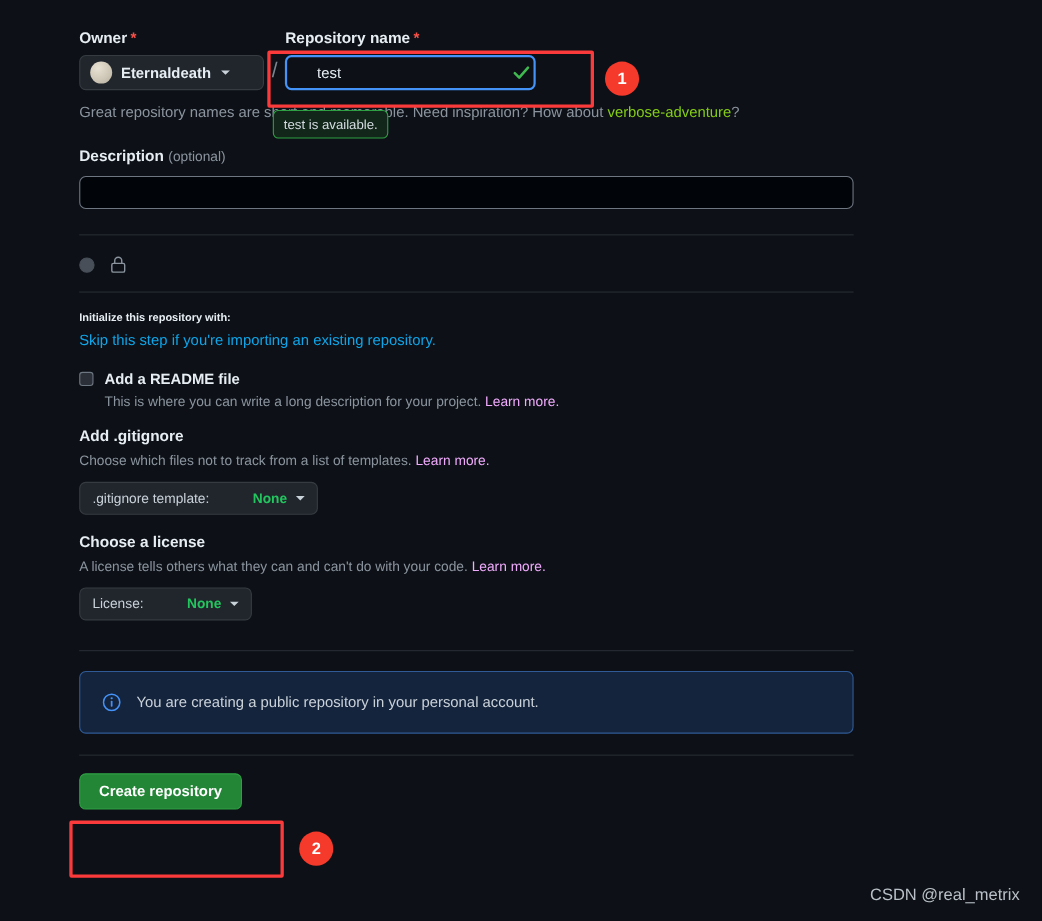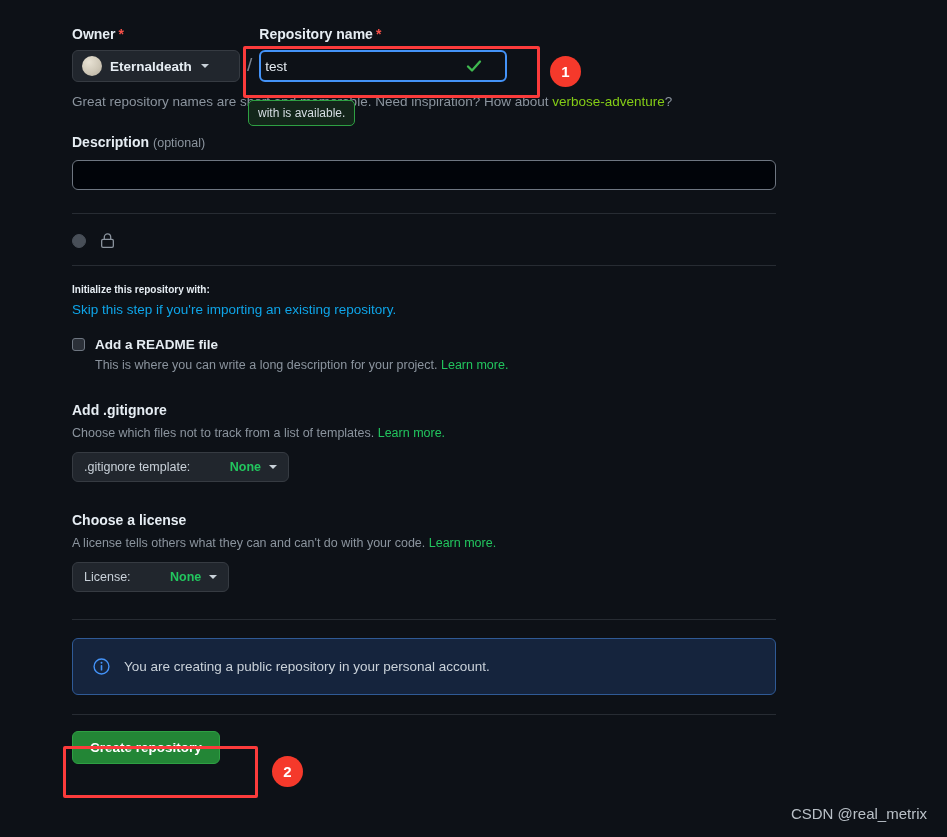--- a/index.html
+++ b/index.html
@@ -37,23 +37,23 @@
   .caret {
     width: 0; height: 0; border-left: 4px solid transparent;
     border-right: 4px solid transparent; border-top: 4px solid #c9d1d9;
     margin-left: 1px;
   }
   .slash { color: #7d8590; font-size: 19px; margin: 0 7px; align-self: center; padding-top: 22px; }
 
   .name-col { position: relative; flex: 1; }
   .name-input-wrap { position: relative; width: 232px; }
   .name-input {
-    width: 248px; height: 32px; border-radius: 6px;
+    width: 228px; height: 32px; border-radius: 6px;
     background: #0d1117; border: 2px solid #4493f8;
-    color: #e6edf3; font-size: 13.5px; padding: 0 32px 0 4px;
+    color: #e6edf3; font-size: 13.5px; padding: 0 32px 0 27px;
     font-family: "Liberation Sans", sans-serif; outline: none;
   }
   .check-mark {
     position: absolute; right: 9px; top: 50%; transform: translateY(-50%);
     width: 16px; height: 16px; pointer-events: none;
   }
 
   
   .anno-box {
     position: absolute; border: 3px solid #fb3b3b; border-radius: 2px;
@@ -69,21 +69,21 @@
   .tooltip {
     position: absolute; background: #13261a; border: 1px solid #2ea043;
     border-radius: 5px; color: #d6dde3; font-size: 12px;
     padding: 5px 9px; white-space: nowrap; line-height: 14px;
   }
 
   .helper {
     font-size: 13.5px; color: #8b949e; margin-top: 11px; line-height: 18px;
   }
   .helper a, .link { color: #84cc16; text-decoration: none; }
-  .link-blue { color: #22c55e; text-decoration: none; }
+  .link-blue { color: #f0abfc; text-decoration: none; }
 
   
   .sec { margin-top: 22px; }
   .desc-label { font-size: 14px; font-weight: bold; }
   .desc-opt { font-size: 12.5px; color: #8b949e; font-weight: normal; margin-left: 4px; }
   .desc-input {
     margin-top: 9px; width: 704px; height: 30px; border-radius: 6px;
     background: #010409; border: 1px solid #6e7681; color: #e6edf3;
     font-size: 13.5px; padding: 0 11px; outline: none;
     font-family: "Liberation Sans", sans-serif;
@@ -112,21 +112,21 @@
   .init-title { font-size: 10px; font-weight: bold; }
   .init-sub { font-size: 13.5px; color: #0ea5e9; margin-top: 7px; }
   .check-row { display: flex; align-items: center; margin-top: 20px; }
   .checkbox {
     width: 13px; height: 13px; border-radius: 3px;
     border: 1px solid #6e7681; background: #2b3038; flex: none; margin-right: 10px;
   }
   .check-label { font-size: 13.5px; font-weight: bold; }
   .check-desc { font-size: 12.5px; color: #8b949e; margin-top: 6px; margin-left: 23px; }
 
-  .sub-title { font-size: 14px; font-weight: bold; margin-top: 30px; }
+  .sub-title { font-size: 14px; font-weight: bold; margin-top: 16px; }
   .sub-desc { font-size: 12.5px; color: #8b949e; margin-top: 8px; }
   .select-btn {
     display: inline-flex; align-items: center; gap: 7px; margin-top: 12px;
     background: #21262d; border: 1px solid #363b42; border-radius: 6px;
     height: 30px; padding: 0 11px; cursor: pointer;
   }
   .select-text { font-size: 12.5px; color: #c9d1d9; white-space: nowrap; }
   .select-text b { color: #22c55e; padding-left: 36px; }
 
   
@@ -243,19 +243,19 @@
     <div class="hr" style="margin-top:19px;"></div>
 
     <div style="margin-top:16px;">
       <button class="create-btn">Create repository</button>
     </div>
   </div>
 
   <div class="anno-box" style="left:243px; top:46px; width:297px; height:52px;"></div>
   <div class="anno-badge" style="left:550px; top:56px;">1</div>
 
-  <div class="tooltip" style="left:248px; top:100px;">with is available.</div>
+  <div class="tooltip" style="left:248px; top:100px;">test is available.</div>
 
   <div class="anno-box" style="left:63px; top:746px; width:195px; height:52px;"></div>
   <div class="anno-badge" style="left:272px; top:756px;">2</div>
 
   <div class="watermark">CSDN @real_metrix</div>
 </div>
 
 </body></html>

